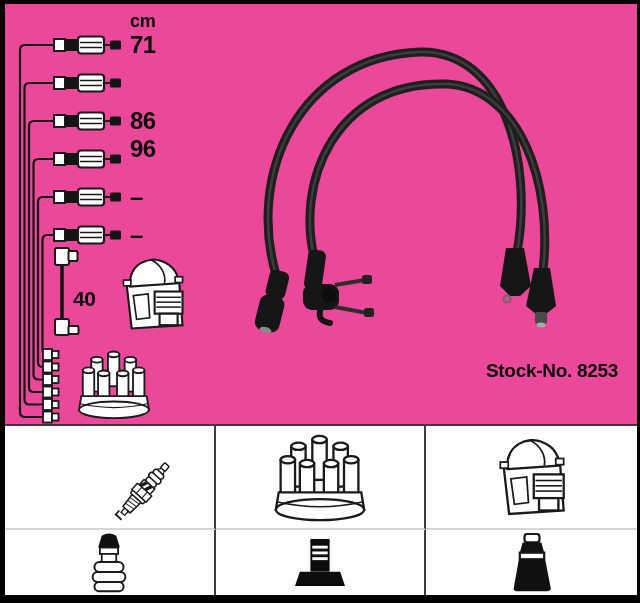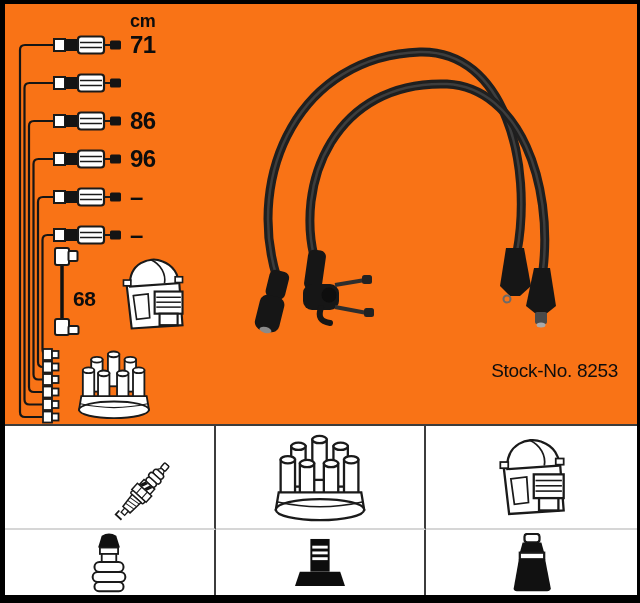--- a/index.html
+++ b/index.html
@@ -1,19 +1,19 @@
 <!DOCTYPE html>
 <html><head>
 <meta charset="utf-8">
 <style>
   html,body{margin:0;padding:0;background:#888;}
   .frame{
     position:relative;
     width:632px;height:591px;
-    background:#f97316;
+    background:#ec4899;
     border-style:solid;border-color:#000;
     border-width:4px 3px 8px 5px;
     font-family:"Liberation Sans", sans-serif;
     color:#0d0d0d;
     overflow:hidden;
   }
   .abs{position:absolute;}
   .panel{position:absolute;left:0;top:0;width:632px;height:420px;}
   .unit-header{
     position:absolute;left:125px;top:7px;
@@ -23,21 +23,21 @@
     position:absolute;left:125px;width:60px;
     font-size:24px;font-weight:bold;letter-spacing:-0.5px;
     line-height:26px;
   }
   .len68{
     position:absolute;left:68px;top:283px;
     font-size:21px;font-weight:bold;letter-spacing:-0.5px;
   }
   .codes{position:absolute;right:19px;top:351px;text-align:right;}
   .code-main{font-size:26px;font-weight:bold;letter-spacing:-0.5px;line-height:28px;}
-  .code-stock{font-size:19px;font-weight:normal;letter-spacing:-0.3px;line-height:22px;margin-top:5px;}
+  .code-stock{font-size:19px;font-weight:bold;letter-spacing:-0.3px;line-height:22px;margin-top:5px;}
   .legend{
     position:absolute;left:0;top:420px;width:632px;height:171px;
     box-sizing:border-box;
     border-top:2px solid #3c3c3c;
     display:grid;
     grid-template-columns:1fr 1fr 1fr;
     grid-template-rows:104px 65px;
     background:#fff;
   }
   .cell{
@@ -249,25 +249,25 @@
         <use href="#coil"></use>
       </svg>
 
     <svg class="abs" style="left:71px;top:340px" width="76" height="80" viewBox="0 0 100 100">
         <use href="#distcap"></use>
       </svg>
 
     <div class="unit-header">cm</div>
     <div class="mval" style="top:28px">71</div>
     <div class="mval" style="top:104px">86</div>
-    <div class="mval" style="top:142px">96</div>
+    <div class="mval" style="top:132px">96</div>
     <div class="mval" style="top:180px">–</div>
     <div class="mval" style="top:218px">–</div>
 
-    <div class="len68">68</div>
+    <div class="len68">40</div>
 
     <div class="codes">
       <div class="code-stock">Stock-No. 8253</div>
     </div>
   </div>
 
   <div class="legend">
     <div class="cell r1">
       <svg width="150" height="100" viewBox="0 0 150 100">
         <g transform="translate(75,52) rotate(42) scale(0.78) translate(-32,-65)">

